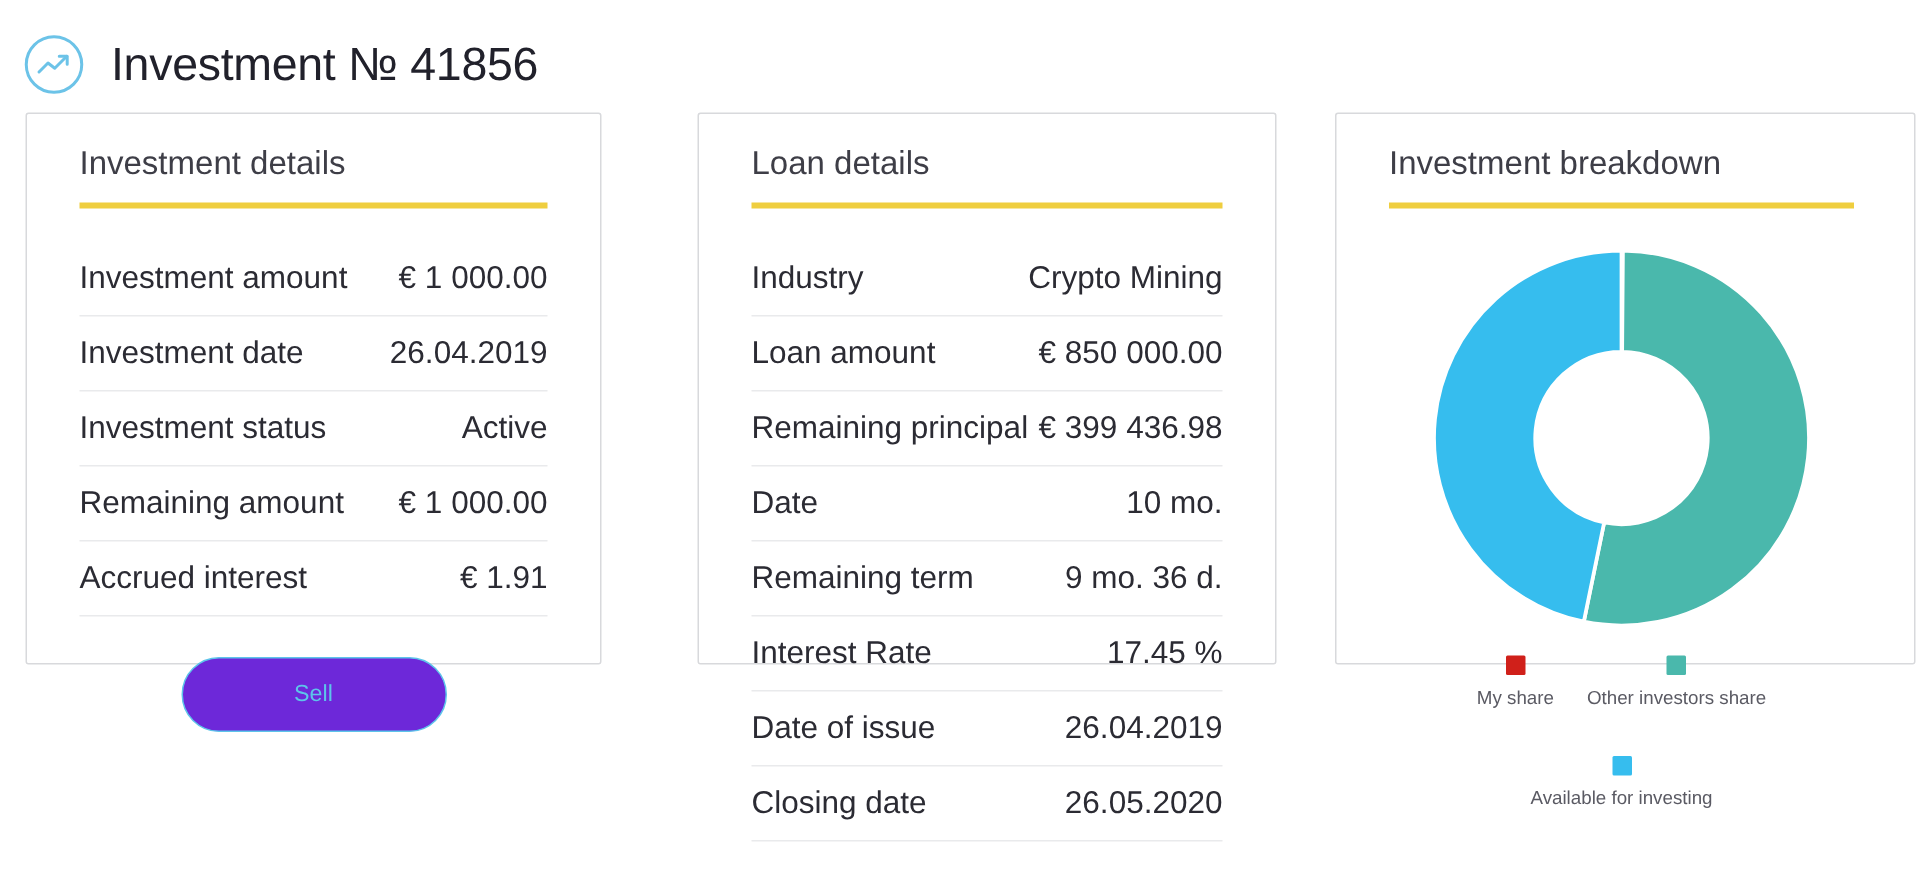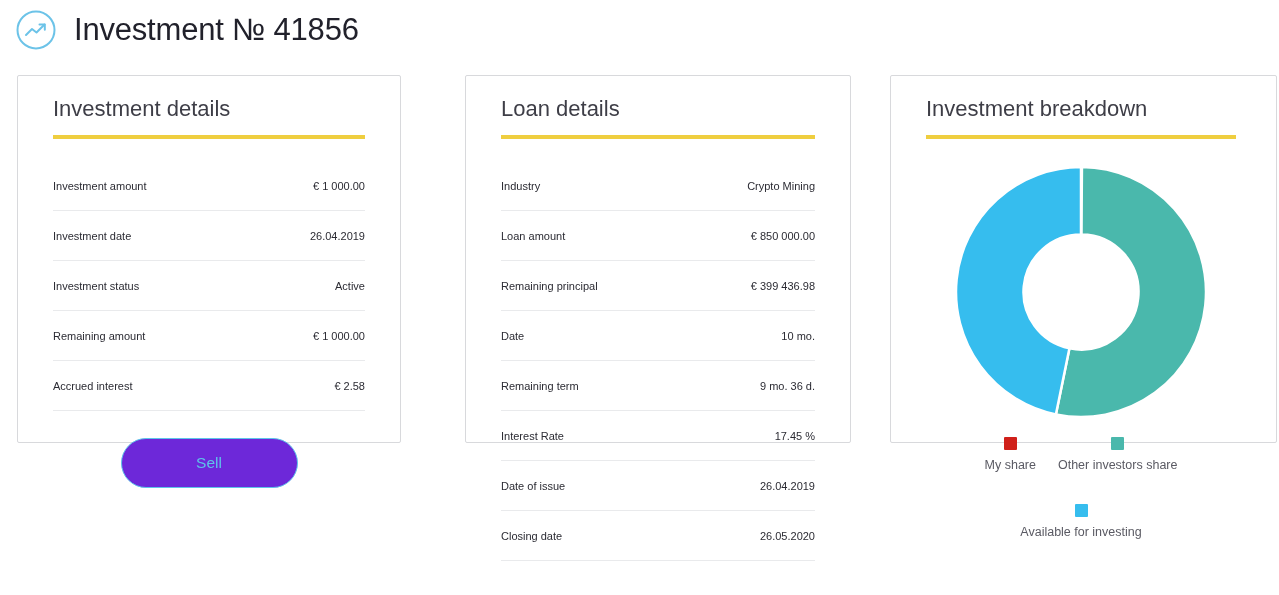--- a/index.html
+++ b/index.html
@@ -8,21 +8,21 @@
     width: 1279px; height: 595px;
     background: #ffffff;
     font-family: "Liberation Sans", "DejaVu Sans", sans-serif;
     color: #2b2b33;
     overflow: hidden;
   }
 
   
   #page-header {
     position: absolute;
-    left: 14px; top: 4px;
+    left: 14px; top: 17px;
     height: 52px;
     display: flex;
     align-items: center;
     gap: 16px;
   }
   #header-icon {
     width: 44px; height: 44px;
     flex: 0 0 44px;
     display: block;
   }
@@ -68,21 +68,21 @@
   }
 
   
   .rows { margin-top: 22px; }
   .row {
     display: flex;
     align-items: center;
     justify-content: space-between;
     height: 50px;
     border-bottom: 1px solid #e9eaec;
-    font-size: 11px;
+    font-size: 21px;
     color: #2b2b33;
     white-space: nowrap;
   }
   .row .label { font-weight: 400; }
   .row .value { font-weight: 400; text-align: right; }
 
   
   .button-wrap {
     margin-top: 27px;
     display: flex;
@@ -167,21 +167,21 @@
         <div class="row">
           <span class="label">Investment status</span>
           <span class="value">Active</span>
         </div>
         <div class="row">
           <span class="label">Remaining amount</span>
           <span class="value">€ 1 000.00</span>
         </div>
         <div class="row">
           <span class="label">Accrued interest</span>
-          <span class="value">€ 2.58</span>
+          <span class="value">€ 1.91</span>
         </div>
       </div>
 
     <div class="button-wrap">
       <button id="sell-button">Sell</button>
     </div>
   </div>
 </div>
 
 <div class="card" id="card-loan-details">

